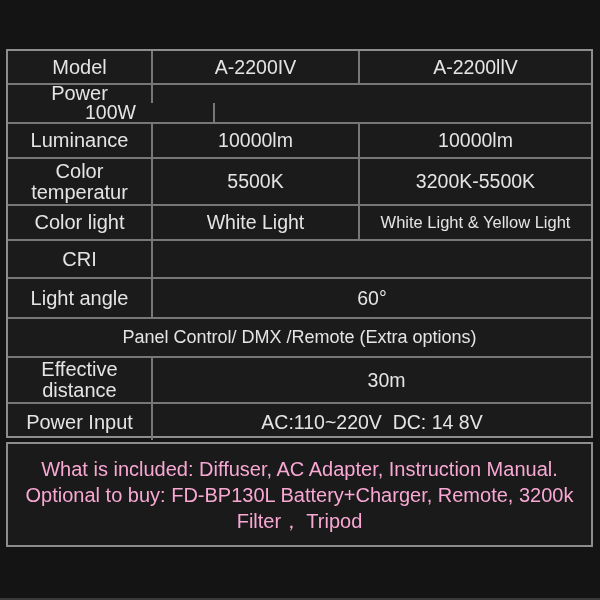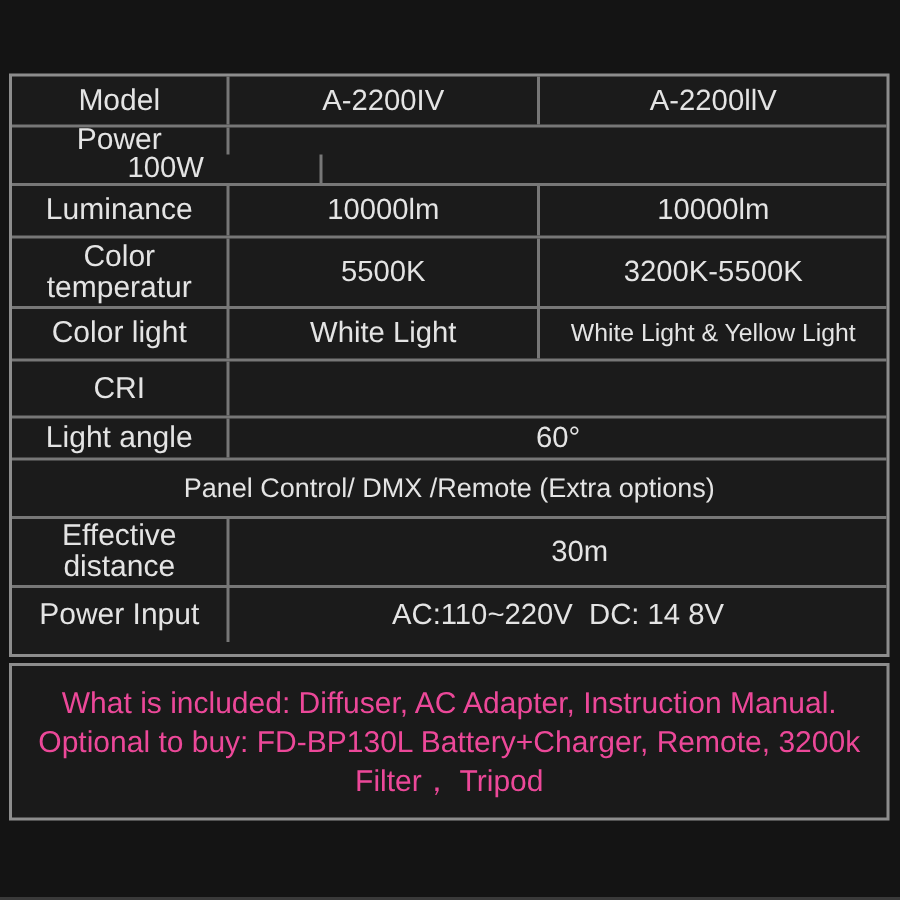--- a/index.html
+++ b/index.html
@@ -34,21 +34,21 @@
     border-bottom: 2px solid #777777;
     flex: 0 0 auto;
   }
   .row:last-child { border-bottom: none; }
   .r1  { height: 34px; }
   .r2  { height: 39px; flex-direction: column; }
   .r3  { height: 35px; }
   .r4  { height: 47px; }
   .r5  { height: 35px; }
   .r6  { height: 38px; }
-  .r7  { height: 28px; }
+  .r7  { height: 40px; }
   .r8  { height: 39px; }
   .r9  { height: 46px; gap: 29px; }
   .r10 { height: 36px; }
   .cell {
     display: flex;
     align-items: center;
     justify-content: center;
     text-align: center;
     box-sizing: border-box;
     overflow: hidden;
@@ -87,21 +87,21 @@
     box-sizing: border-box;
     border: 2px solid #8d8d8d;
     background: #1a1a1a;
     display: flex;
     flex-direction: column;
     align-items: center;
     justify-content: center;
     text-align: center;
     font-size: 20px;
     line-height: 26px;
-    color: #ec4899;
+    color: #f9a8d4;
   }
   .bottom-edge {
     position: absolute;
     left: 0;
     bottom: 0;
     width: 600px;
     height: 2px;
     background: #3a3a3a;
   }
 </style>

